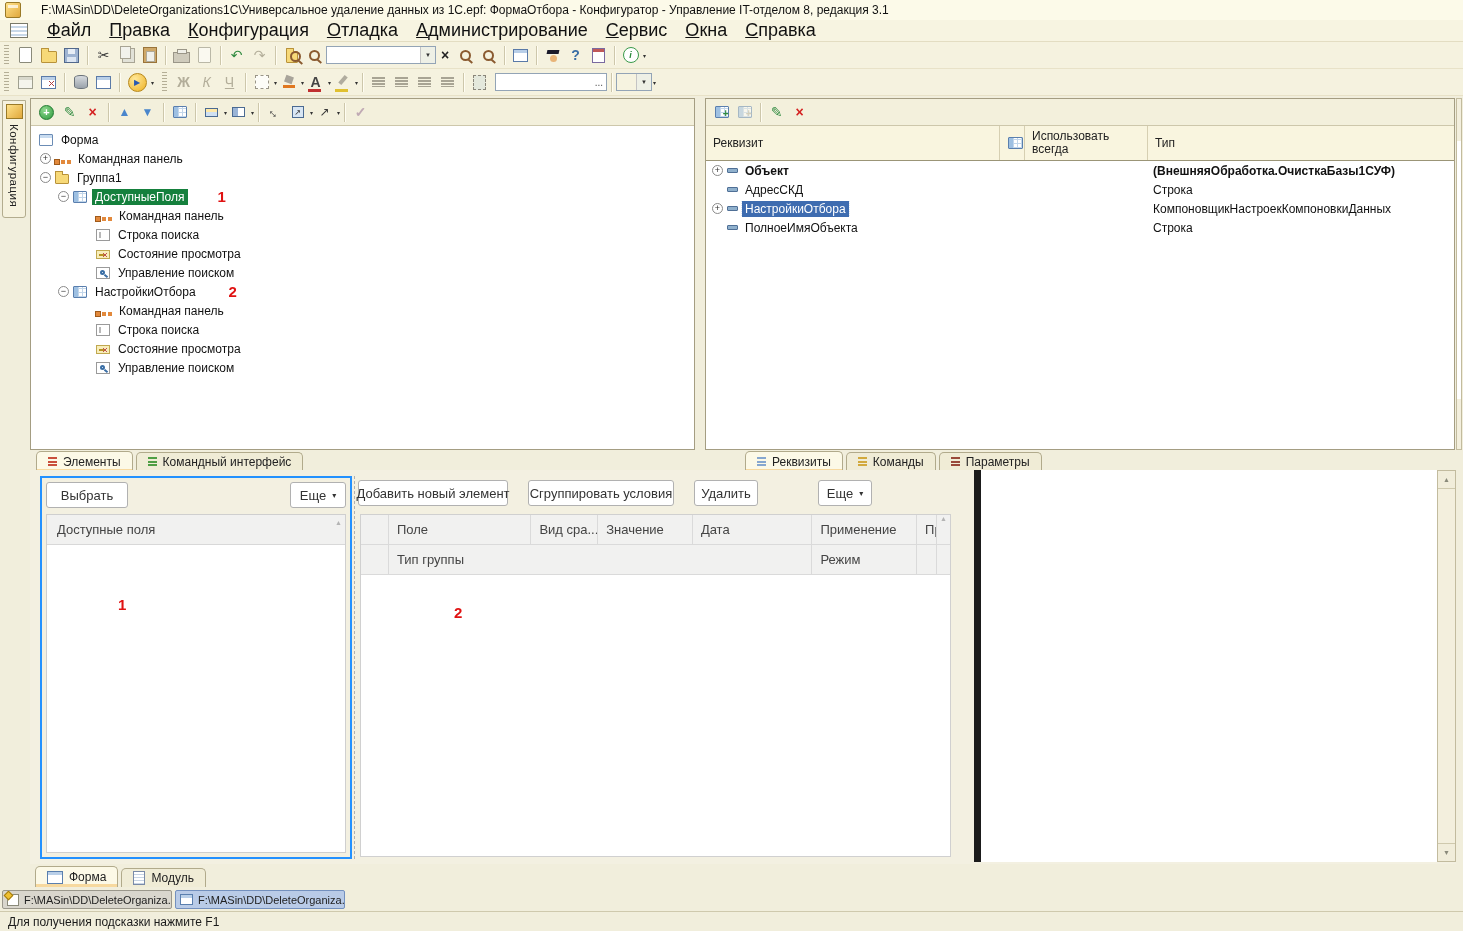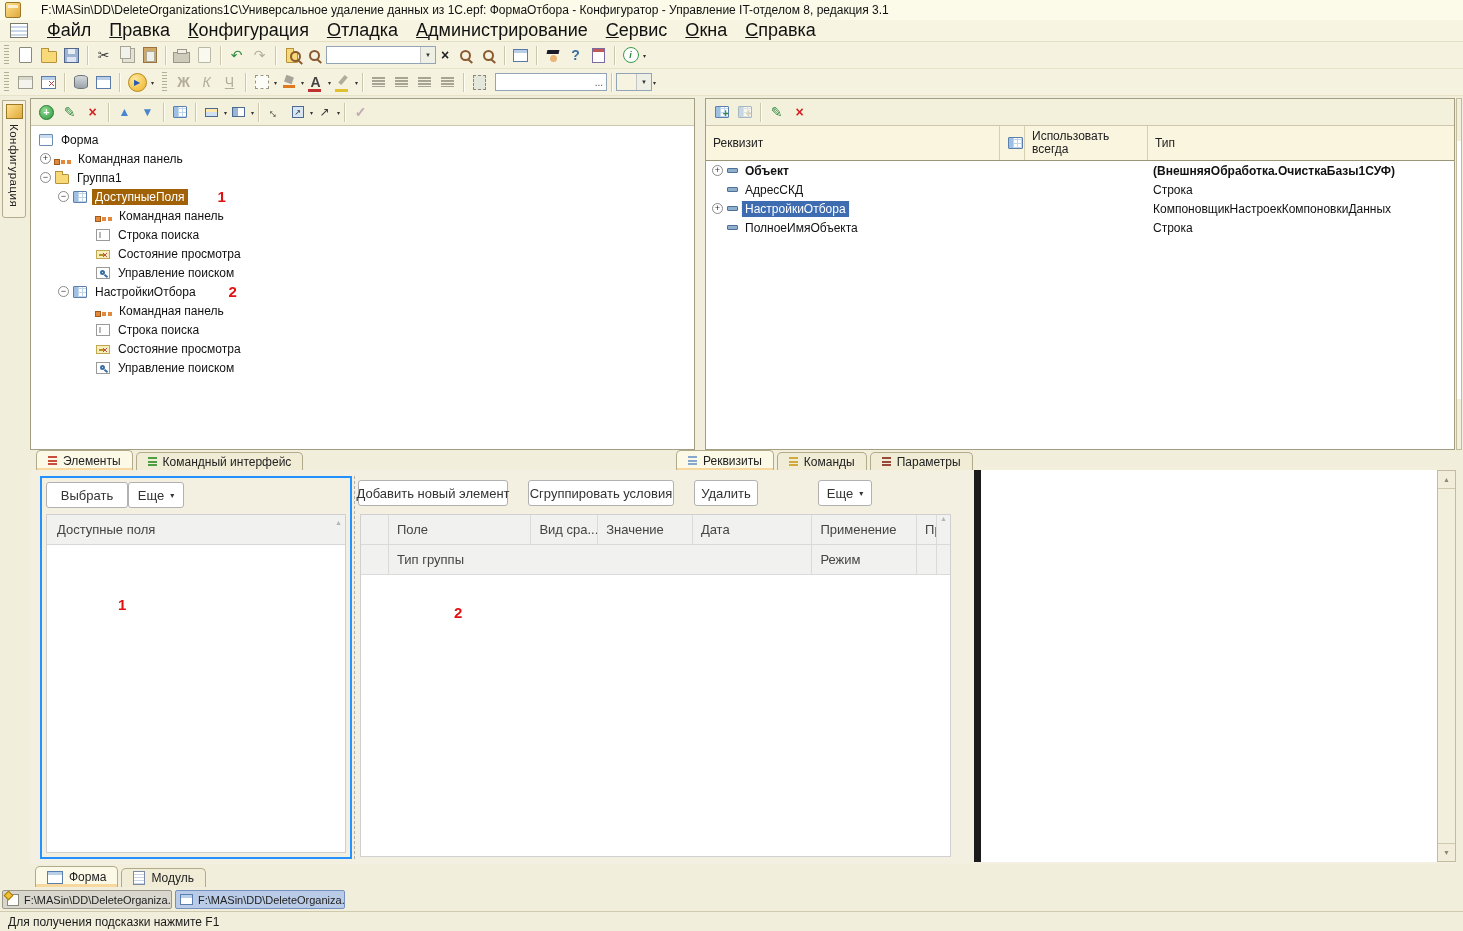--- a/index.html
+++ b/index.html
@@ -80,21 +80,21 @@
   #panel-left{left:30px;width:665px}
   #panel-right{left:705px;width:750px}
   .ptoolbar{height:26px;background:#f3f0dc;border-bottom:1px solid #cdc7ab;display:flex;align-items:center;padding-left:4px}
 
   
   #tree{padding-top:4px}
   .trow{height:19px;display:flex;align-items:center;font-size:12px;white-space:nowrap}
   .exp{width:11px;height:11px;border:1px solid #8a8a8a;border-radius:50%;background:#fff;font-size:9px;line-height:9px;text-align:center;color:#333;box-sizing:border-box;flex:none}
   .ticn{margin:0 5px 0 4px;flex:none;display:inline-block;box-sizing:border-box}
   .tlabel{padding:1px 3px}
-  .tlabel.sel{background:#a16207;color:#fff}
+  .tlabel.sel{background:#15803d;color:#fff}
   .rednum{color:#e01212;font-weight:bold;font-size:15px}
 
   .t-form{width:14px;height:12px;border:1px solid #6b8cb5;background:linear-gradient(#c9dcf0 0 3px,#fff 3px);border-radius:1px}
   .t-cmdbar{width:15px;height:5px;position:relative;margin-top:7px}
   .t-cmdbar::before{content:"";position:absolute;left:0;top:0;width:4px;height:4px;background:#e2893c;outline:1px solid #a05a1a;box-shadow:6px 0 0 #e2893c,12px 0 0 #e2893c}
   .t-folder{width:14px;height:10px;background:#f7d978;border:1px solid #b8923a;border-radius:1px;position:relative;margin-top:3px}
   .t-folder::before{content:"";position:absolute;top:-4px;left:-1px;width:6px;height:3px;background:#f7d978;border:1px solid #b8923a;border-bottom:none}
   .t-table{width:14px;height:12px;border:1px solid #5a7fae;border-radius:1px;
            background:linear-gradient(90deg,#9ec0e2 0 4px,rgba(0,0,0,0) 4px),
                       repeating-linear-gradient(0deg,#c2d6ea 0 1px,rgba(0,0,0,0) 1px 4px),
@@ -118,22 +118,22 @@
   .arow{display:grid;grid-template-columns:294px 25px 123px 1fr;height:19px;font-size:12px;align-items:center}
   .arow .c1{display:flex;align-items:center;gap:4px;padding-left:6px;overflow:hidden;white-space:nowrap}
   .expsp{width:11px;flex:none}
   .a-dash{width:11px;height:5px;background:#8fb0cc;border:1px solid #4f6f96;border-radius:1px;flex:none;box-sizing:border-box}
   .alabel{padding:1px 3px;white-space:nowrap}
   .alabel.selr{background:#3e6cb0;color:#fff;outline:1px dotted #dfe8f4}
   .b{font-weight:bold}
   .atype{padding-left:5px;white-space:nowrap;overflow:hidden}
 
   
-  .tabsrow{position:absolute;top:451px;height:20px;display:flex;align-items:flex-end}
-  #tabs-left{left:36px}#tabs-right{left:676px}
+  .tabsrow{position:absolute;top:451px;height:20px;display:flex;align-items:center}
+  #tabs-left{left:36px}#tabs-right{left:745px}
   .tab{display:inline-flex;align-items:center;gap:6px;height:18px;padding:0 11px;margin-right:3px;
        background:#f0ecd6;border:1px solid #b1aa8b;border-bottom:none;border-radius:5px 5px 0 0;font-size:12px;color:#222;white-space:nowrap}
   .tab.active{height:20px;background:#fcf9e7;box-shadow:inset 0 -3px 0 rgba(242,178,70,.45)}
   .tabicn{width:9px;height:10px;flex:none}
 
   
   .formarea{position:absolute;left:30px;top:470px;width:1426px;height:394px;background:#f3f0e1}
   .region1{position:absolute;left:10px;top:6px;width:312px;height:383px;border:2px solid #2391ff;box-sizing:border-box}
   .rbtns{position:absolute;left:4px;right:4px;top:4px;height:26px;display:flex;align-items:center}
   .fbtn{height:26px;background:#fff;border:1px solid #b1b1b1;border-radius:3px;font-size:13px;color:#333;
@@ -563,21 +563,21 @@
       </div>
       <div class="tab">
         <span class="tabicn" style="background: repeating-linear-gradient(rgb(153, 73, 58) 0px, rgb(153, 73, 58) 2px, rgba(0, 0, 0, 0) 2px, rgba(0, 0, 0, 0) 3.6px);"></span>
         <span>Параметры</span>
       </div>
     </div>
 
   <div class="formarea">
 
     <div class="region1">
-      <div class="rbtns" style="">
+      <div class="rbtns" style="justify-content:space-between">
         <button class="fbtn" style="width:82px">Выбрать</button>
         <button class="fbtn" style="width:56px">
             <span>Еще</span>
             <span class="bmarr">▾</span>
           </button>
       </div>
       <div class="flist">
         <div class="flist-header">
           <span>Доступные поля</span>
           <span class="sortarr">▲</span>

